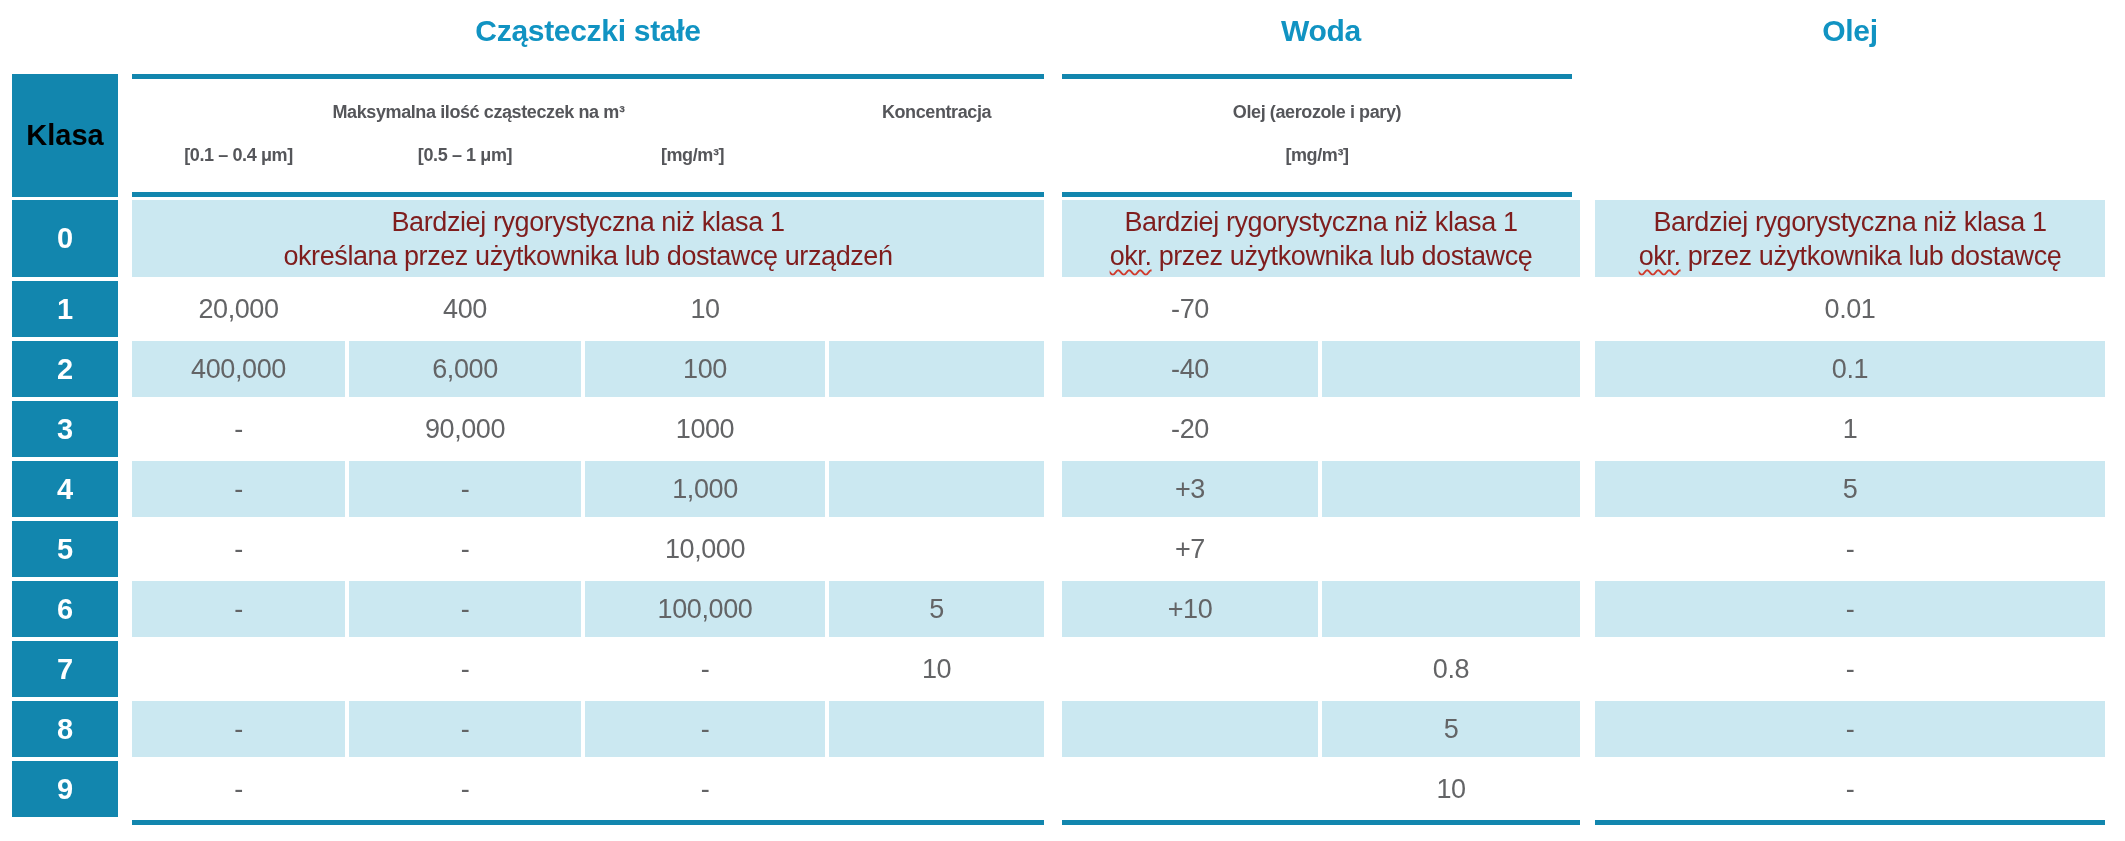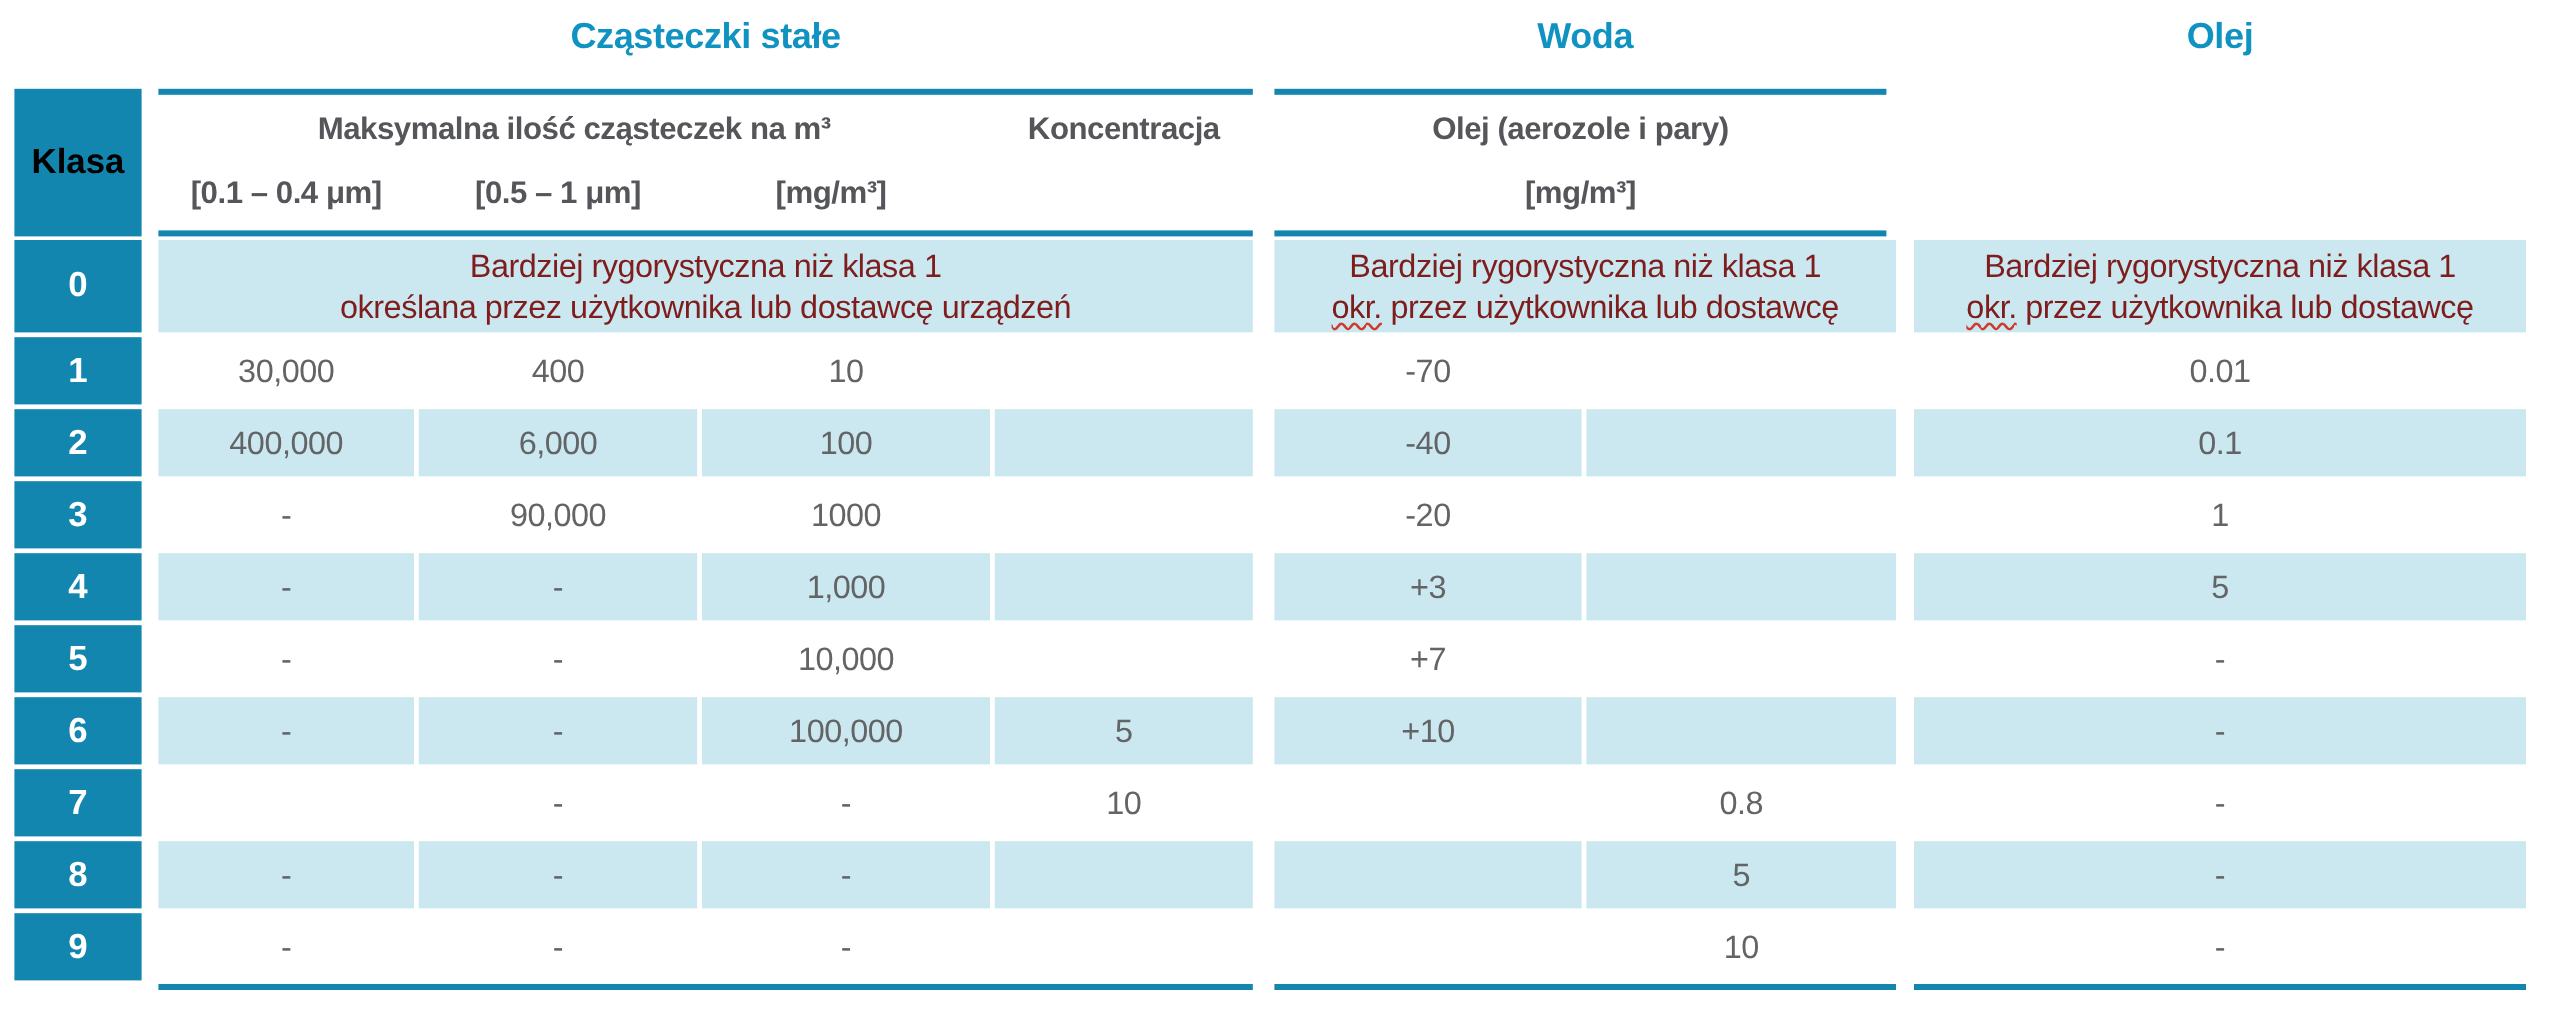--- a/index.html
+++ b/index.html
@@ -36,21 +36,21 @@
     box-sizing: border-box; height: 123px; flex: none;
     border-top: 5px solid #1286ae; border-bottom: 5px solid #1286ae;
     display: flex; flex-direction: column; justify-content: center;
     gap: 22px; padding: 2px 0 6px 0;
   }
   .s1 { width: 912px; margin-right: 18px; }
   .s2 { width: 518px; margin-right: 15px; }
   .s3 { width: 510px; }
   .hline { display: flex; }
   .hcell {
-    text-align: center; font-weight: bold; font-size: 26px; color: #55565a;
+    text-align: center; font-weight: bold; font-size: 18px; color: #55565a;
     white-space: nowrap; letter-spacing: -0.4px; flex: none;
   }
   .pre { white-space: pre; }
   .wm { width: 693px; }
   .wk { width: 215px; margin-left: 4px; }
   .w1 { width: 213px; }
   .w2 { width: 232px; margin-left: 4px; }
   .w3 { width: 240px; margin-left: 4px; }
   .w5 { width: 256px; }
   .w6 { width: 258px; margin-left: 4px; }
@@ -148,21 +148,21 @@
       <div><span class="misspell">okr.</span><span> przez użytkownika lub dostawcę</span></div>
     </div>
     <div class="cell m3">
       <div>Bardziej rygorystyczna niż klasa 1</div>
       <div><span class="misspell">okr.</span><span> przez użytkownika lub dostawcę</span></div>
     </div>
   </div>
 
   <div class="row">
     <div class="kcell">1</div>
-    <div class="cell c1">30,000</div>
+    <div class="cell c1">20,000</div>
     <div class="cell c2">400</div>
     <div class="cell c3">10</div>
     <div class="cell c4"></div>
     <div class="cell c5">-70</div>
     <div class="cell c6"></div>
     <div class="cell c7">0.01</div>
   </div>
 
   <div class="row lite">
     <div class="kcell">2</div>

